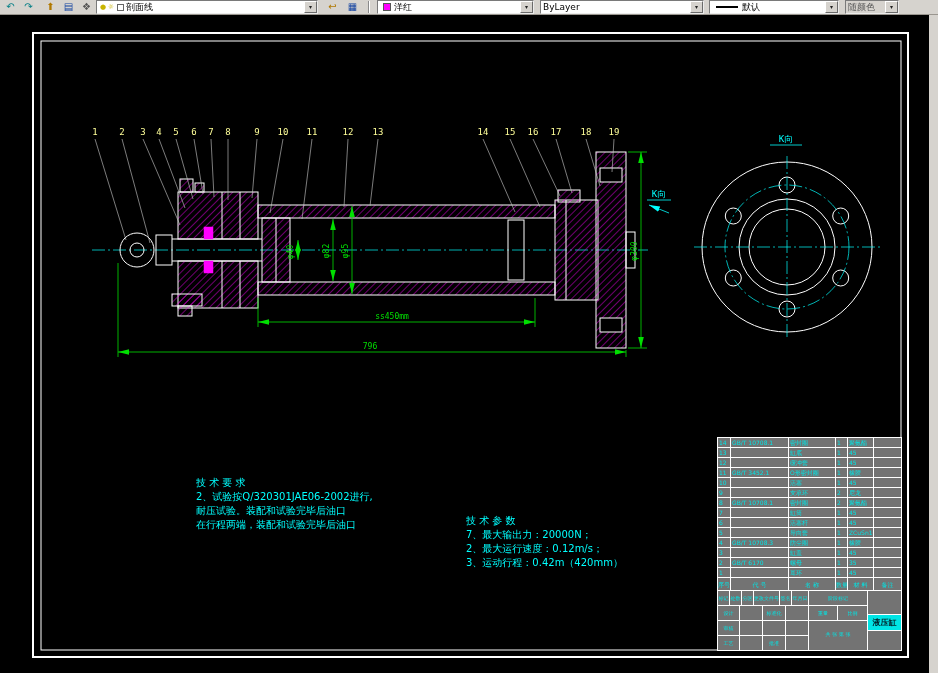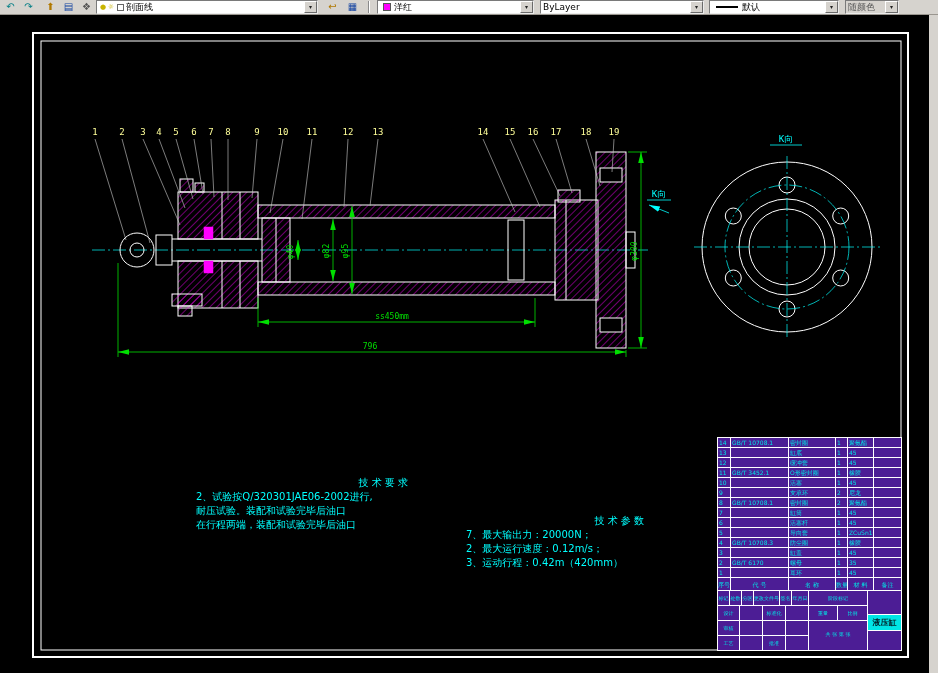--- a/index.html
+++ b/index.html
@@ -29,26 +29,26 @@
   .m{fill:#ff00ff;stroke:#ff00ff;stroke-width:0.5}
   .hole{fill:#000;stroke:#ffffff;stroke-width:1}
   .cline{stroke:#00ffff;stroke-width:0.7;stroke-dasharray:13 3 2 3;fill:none}
   text{font-family:"DejaVu Sans Mono","DejaVu Sans",monospace}
   .callout{fill:#ffff99;font-size:9px}
   .dimtext{fill:#00e000;font-size:8px}
   .ctext{fill:#00ffff;font-size:9px}
 
   
   .cadtext{position:absolute;color:#00ffff;font-size:10px;line-height:14px;white-space:nowrap;z-index:3}
-  .t-title{text-align:right}
+  .t-title{text-align:left}
   #techreq{left:196px;top:476px;width:212px}
   #techpar{left:466px;top:514px;width:178px}
 
   
-  #titleblock{position:absolute;left:717px;top:437px;width:185px;height:214px;border:1px solid #fff;color:#00e5e5;background:#4c1d95;overflow:hidden;z-index:4}
+  #titleblock{position:absolute;left:717px;top:437px;width:185px;height:214px;border:1px solid #fff;color:#00e5e5;background:#737373;overflow:hidden;z-index:4}
   .pl-row{display:grid;grid-template-columns:13px 58px 47px 12px 26px 1fr;height:10px;border-bottom:1px solid #fff}
   .pl-c{border-right:1px solid #fff;font-size:6px;line-height:10px;padding-left:1px;overflow:hidden;white-space:nowrap;color:#00e5e5}
   .pl-c:last-child{border-right:0}
   .hc{text-align:center;padding-left:0;line-height:13px}
   .tb-bottom{position:relative;height:60px}
   .bl-left{position:absolute;left:0;top:0;width:90px;height:100%}
   .bl-row{display:grid;height:15px;border-bottom:1px solid #fff}
   .bl-row:last-child{border-bottom:0}
   .bl6{grid-template-columns:12px 12px 12px 26px 12px 1fr}
   .bl4{grid-template-columns:22px 23px 23px 1fr}

